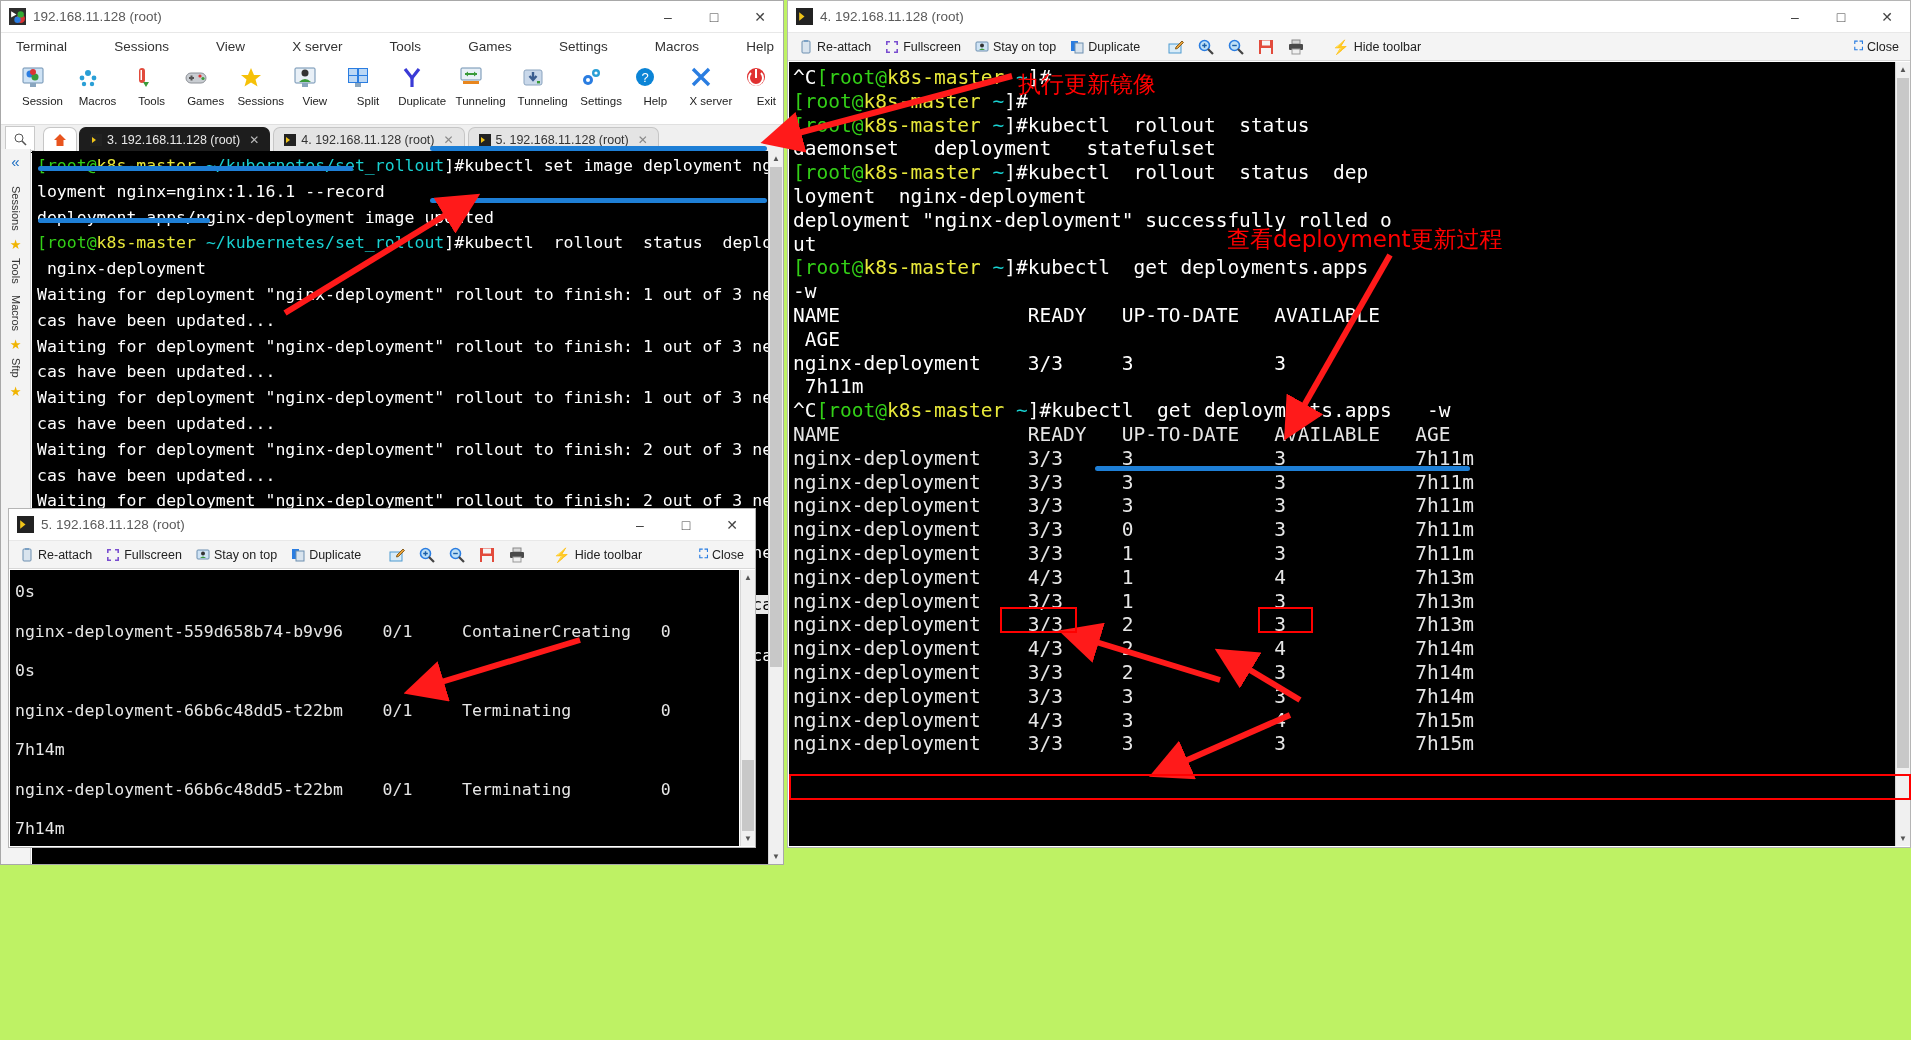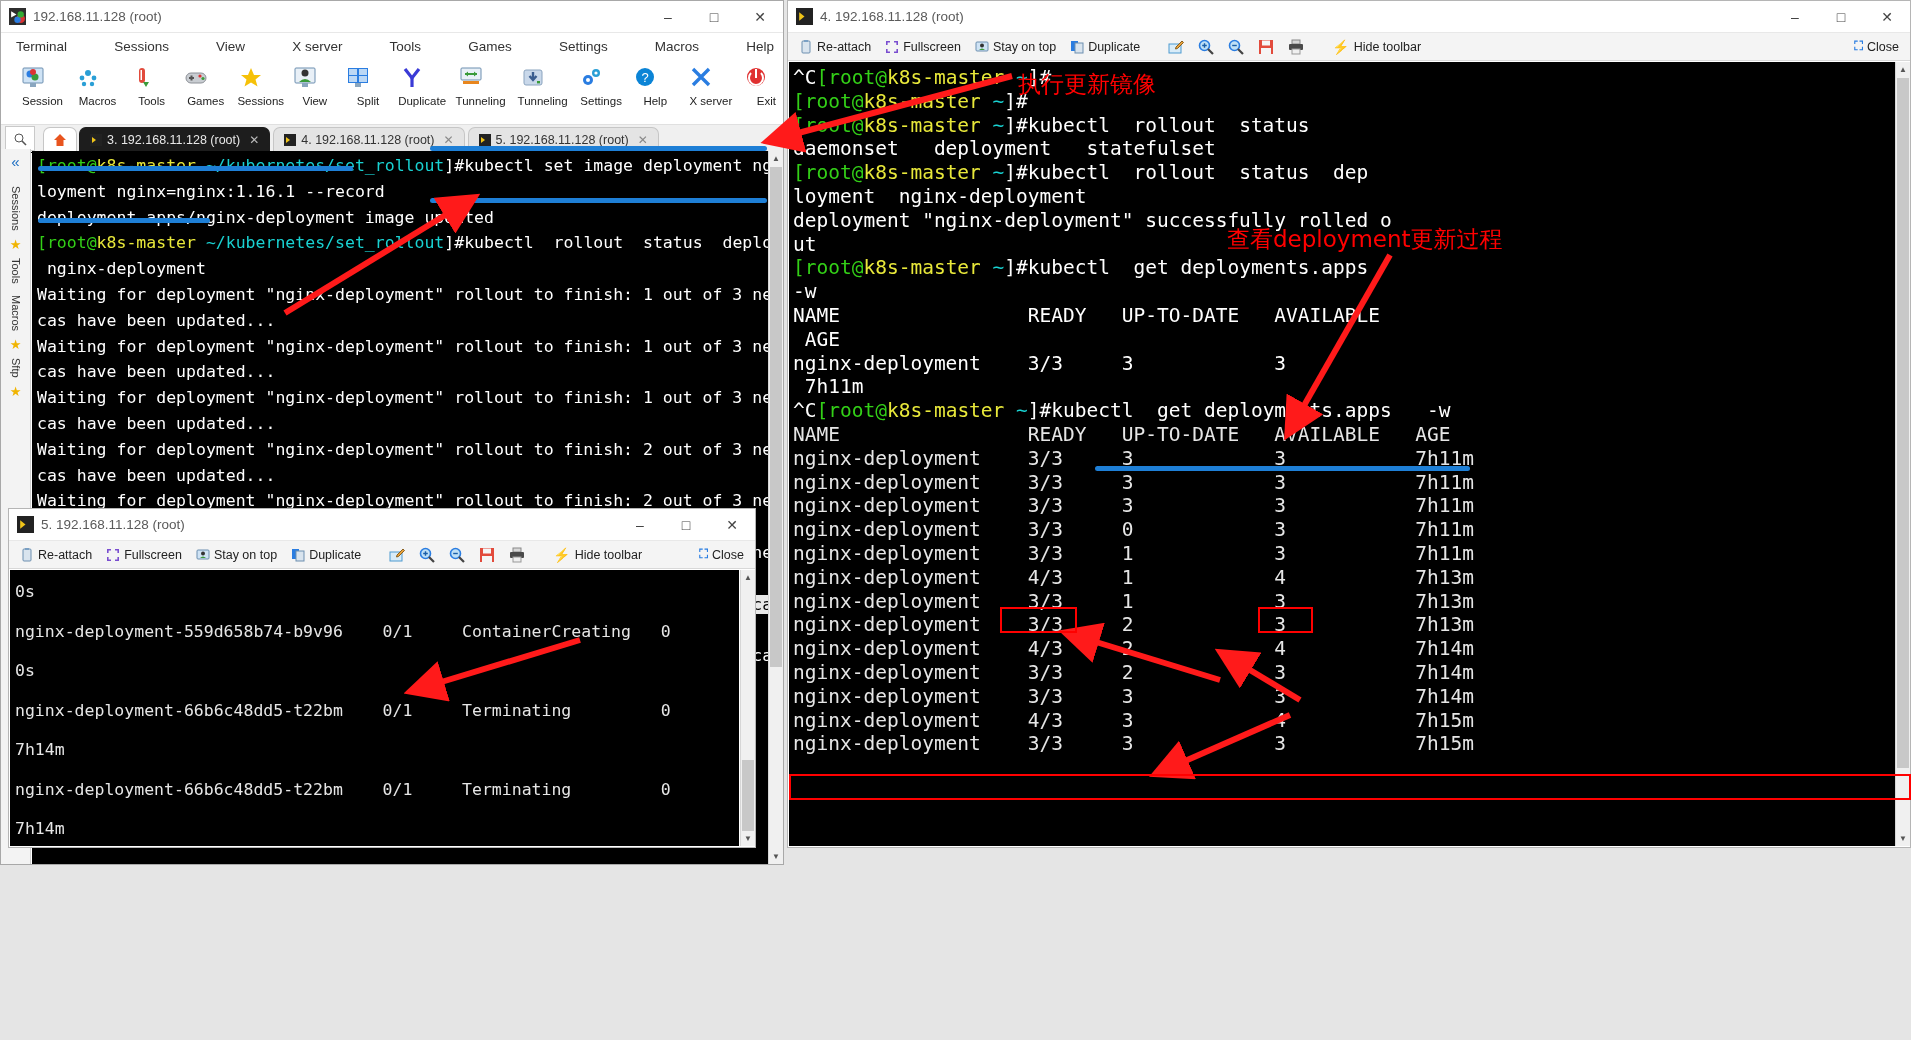--- a/index.html
+++ b/index.html
@@ -1,19 +1,19 @@
 <!DOCTYPE html>
 <html><head>
 <meta charset="utf-8">
 <style>
   * { box-sizing: border-box; margin:0; padding:0; }
   html,body { width:1911px; height:1040px; overflow:hidden;
     font-family:"Liberation Sans", sans-serif; background:#ffffff; }
 
-  #root { position:relative; width:1911px; height:1040px; background:#e5e5e5; }
+  #root { position:relative; width:1911px; height:1040px; background:#bef264; }
 
   
   .win { position:absolute; background:#ffffff; border:1px solid #b5b5b5; }
   .titlebar { height:32px; background:#ffffff; display:flex; align-items:center;
               padding-left:8px; border-bottom:1px solid #e8e8e8; }
   .titlebar .ticon { width:17px; height:17px; margin-right:7px; flex:none; }
   .titlebar .ttext { font-size:13.5px; color:#5a5a5a; white-space:nowrap; }
   .wbtns { margin-left:auto; display:flex; height:100%; }
   .wbtn { width:46px; height:31px; display:flex; align-items:center; justify-content:center;
           color:#444; font-size:14px; }

